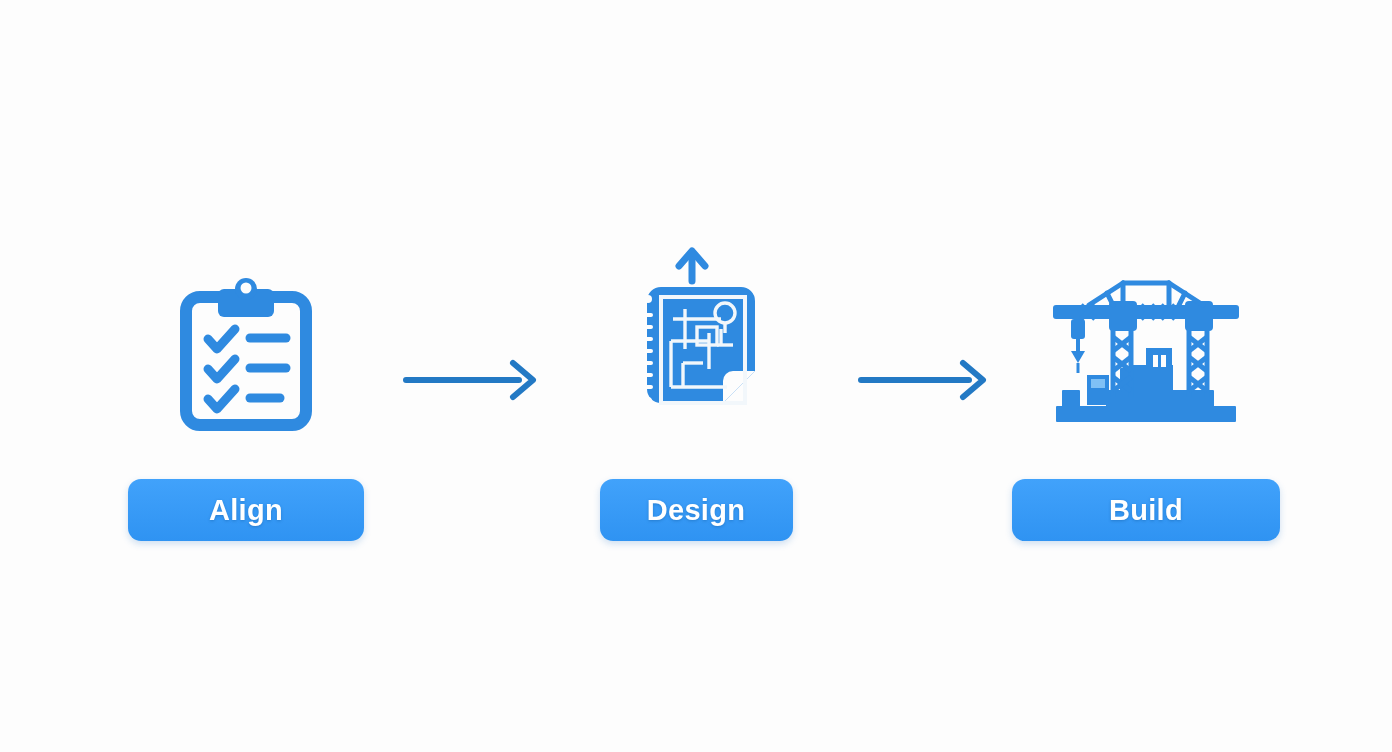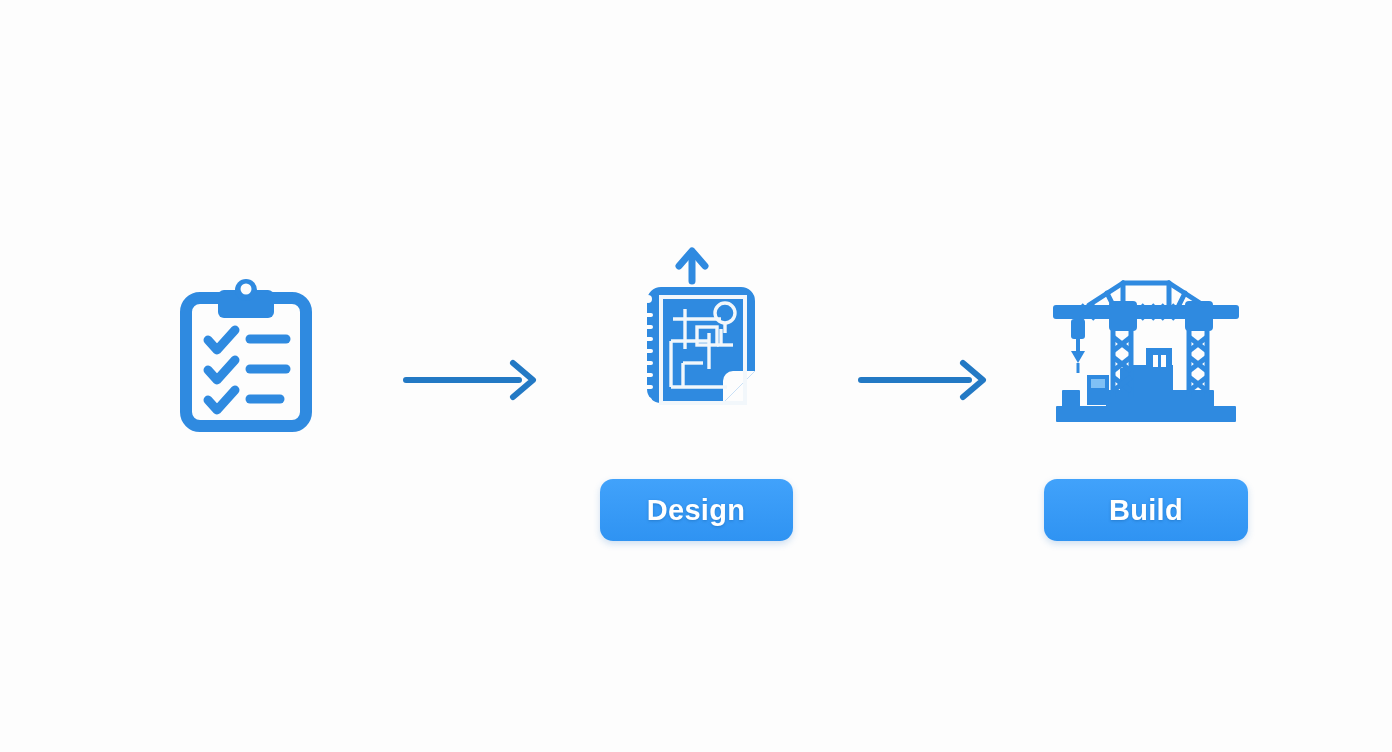--- a/index.html
+++ b/index.html
@@ -73,21 +73,21 @@
     width: 150px;
     height: 330px;
     display: flex;
     align-items: flex-start;
     justify-content: center;
     padding-top: 148px;
     box-sizing: border-box;
   }
 
   .step-2 .step-button { width: 193px; }
-  .step-3 .step-button { width: 204px; }
+  .step-3 .step-button { width: 268px; }
 
   svg { display: block; overflow: visible; }
 </style>
 </head>
 <body style="background: rgb(253, 253, 253);">
 
 <div id="flow">
 
   <div class="step step-1">
     <div class="icon-slot">
@@ -104,20 +104,23 @@
           <line x1="70" y1="59" x2="106" y2="59" stroke="#2f8ae0" stroke-width="9" stroke-linecap="round"></line>
 
           <polyline points="28,90 37,100 55,80" fill="none" stroke="#2f8ae0" stroke-width="9" stroke-linecap="round" stroke-linejoin="round"></polyline>
           <line x1="70" y1="89" x2="106" y2="89" stroke="#2f8ae0" stroke-width="9" stroke-linecap="round"></line>
 
           <polyline points="28,120 37,130 55,110" fill="none" stroke="#2f8ae0" stroke-width="9" stroke-linecap="round" stroke-linejoin="round"></polyline>
           <line x1="70" y1="119" x2="100" y2="119" stroke="#2f8ae0" stroke-width="9" stroke-linecap="round"></line>
         </svg>
       </span>
     </div>
+    <button class="step-button">
+      <span class="label">Align</span>
+    </button>
   </div>
 
   <div class="connector">
     <span>
       <svg width="140" height="42" viewBox="0 0 140 42">
         <line x1="5" y1="21" x2="118" y2="21" stroke="#2379c4" stroke-width="6" stroke-linecap="round"></line>
         <polyline points="112,4 132,21 112,38" fill="none" stroke="#2379c4" stroke-width="6" stroke-linecap="round" stroke-linejoin="round"></polyline>
       </svg>
     </span>
   </div>

